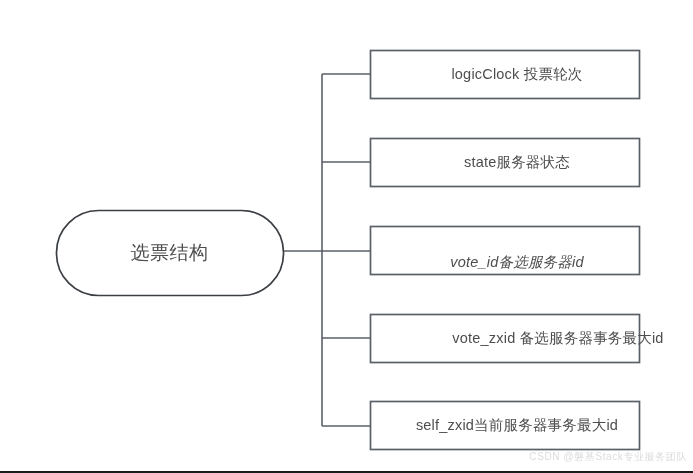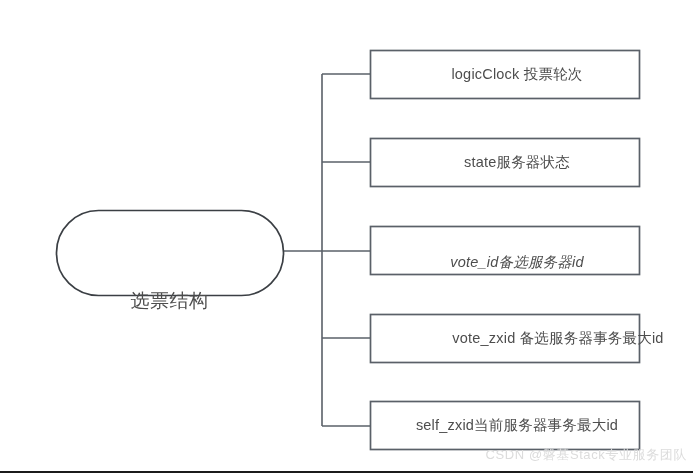--- a/index.html
+++ b/index.html
@@ -36,40 +36,39 @@
     white-space: nowrap;
     pointer-events: none;
   }
   .root-label {
     left: 56px;
     top: 210px;
     width: 227px;
     height: 85px;
     font-size: 19px;
     letter-spacing: 0.5px;
-    margin-top: 48px;
   }
   .branch-label {
     left: 370px;
     width: 294px;
     height: 48px;
     font-size: 14.5px;
     letter-spacing: 0.2px;
   }
   .branch-label.b0 { top: 50px; }
   .branch-label.b1 { top: 138px; text-align: center; }
   .branch-label.b2 { top: 238px; font-style: italic; }
   .branch-label.b3 { top: 314px; margin-left: 41px; }
   .branch-label.b4 { top: 401px; }
 
   .watermark {
     position: absolute;
     right: 6px;
     bottom: 7px;
-    font-size: 13px;
+    font-size: 10px;
     color: #dcdcdc;
     letter-spacing: 0.6px;
     white-space: nowrap;
   }
 </style>
 </head>
 <body>
 
 <div id="diagram-canvas">
 

